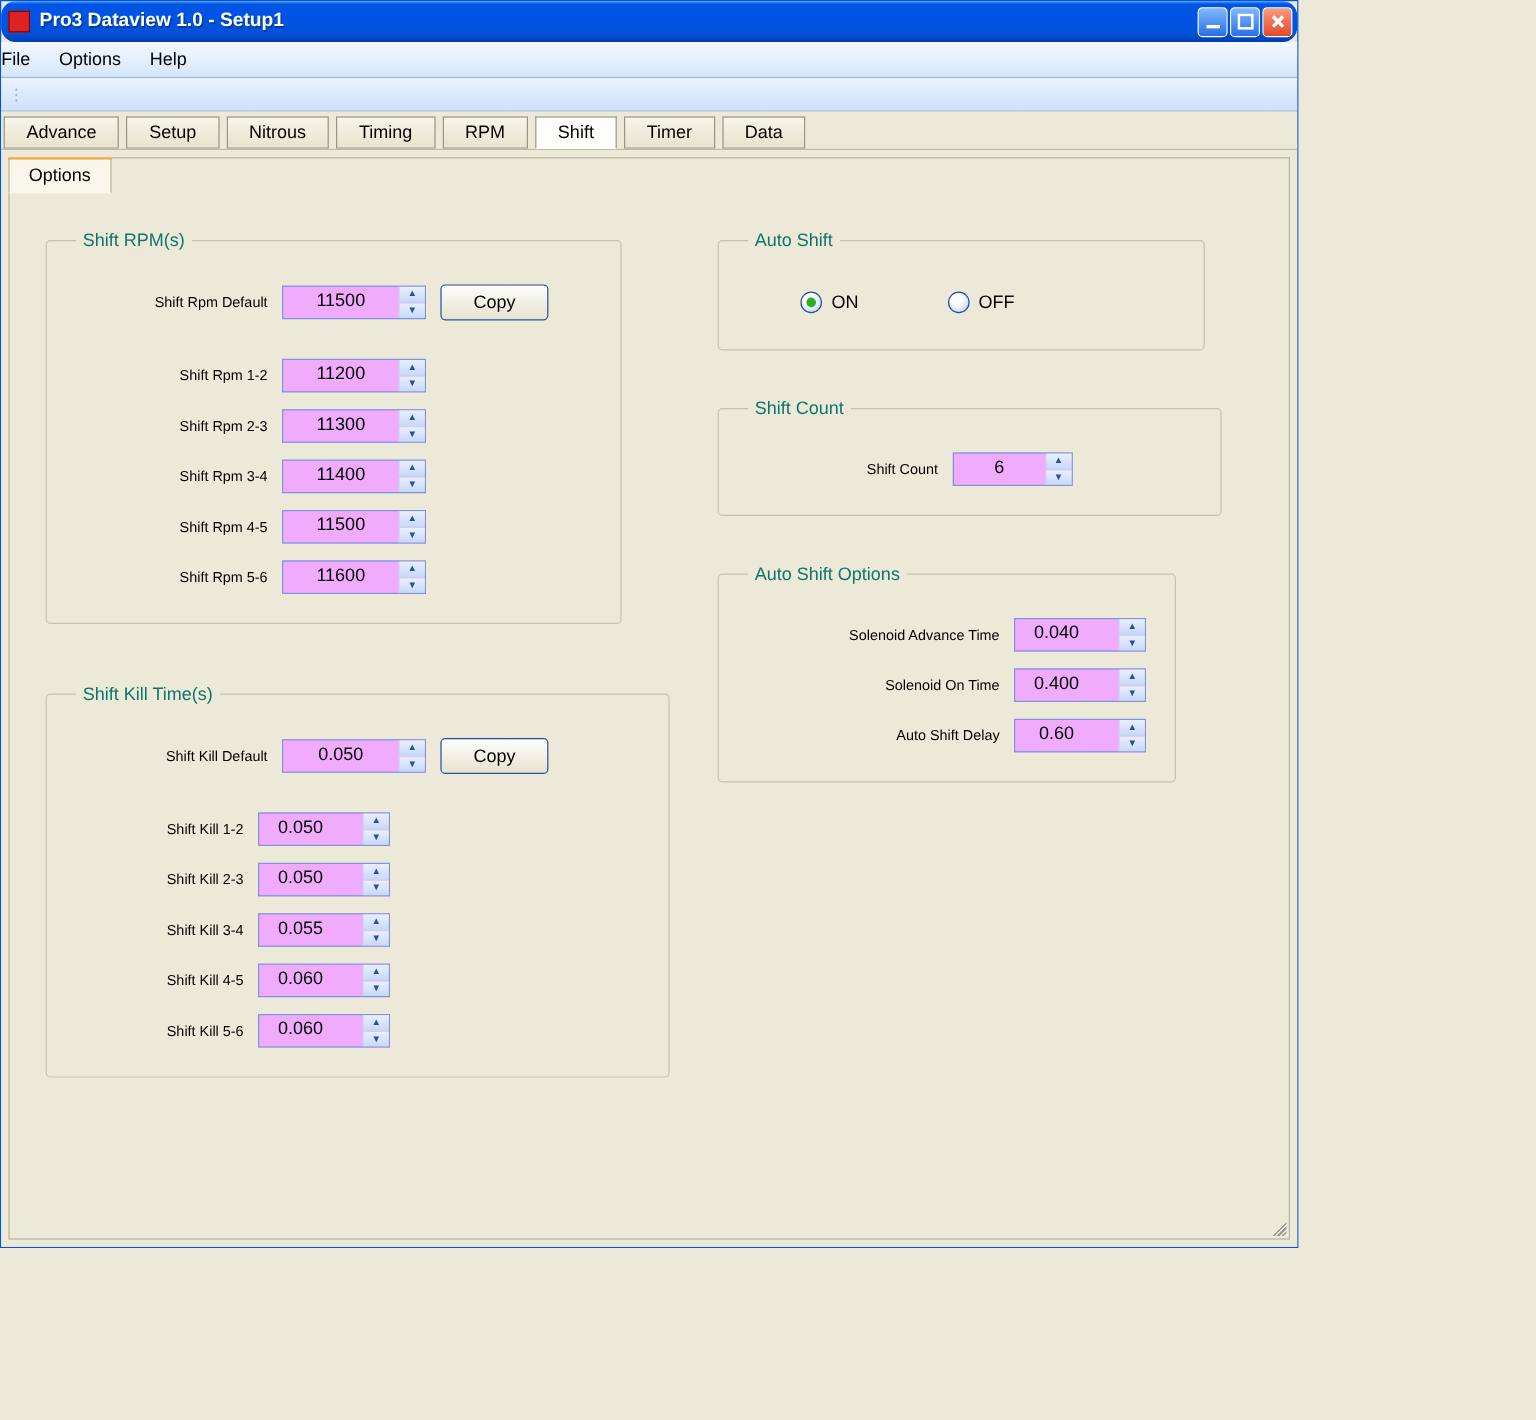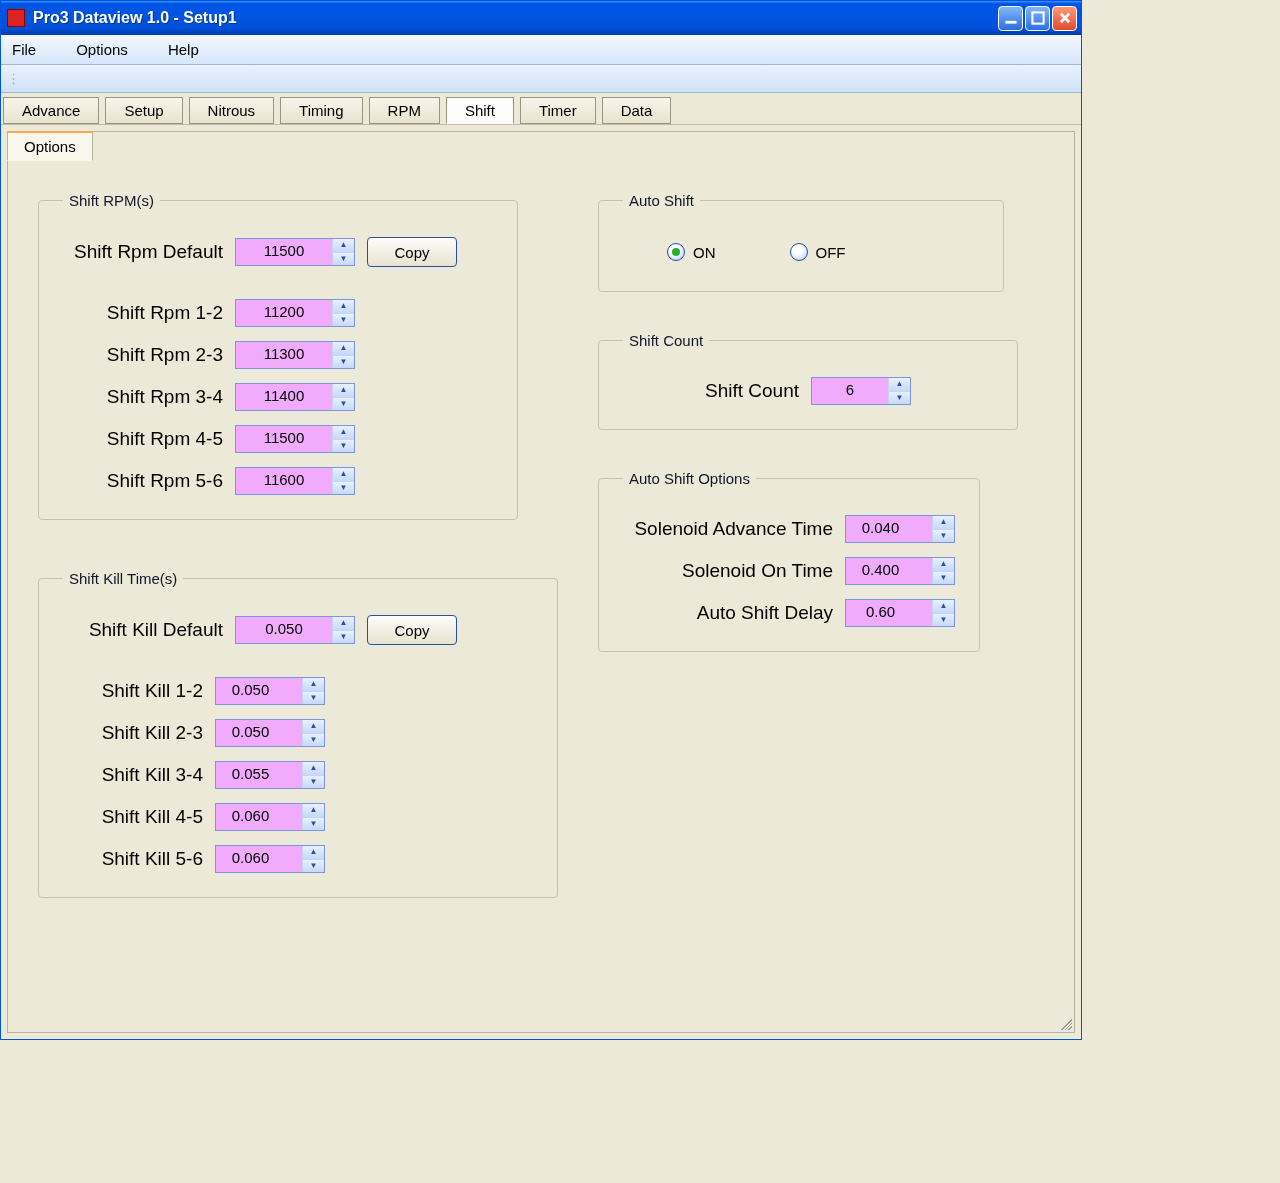--- a/index.html
+++ b/index.html
@@ -21,20 +21,21 @@
     display: flex;
     flex-direction: column;
   }
   .titlebar {
     height: 34px;
     background: linear-gradient(to bottom, #3a93ff 0%, #0054e3 8%, #0054e3 40%, #0050d8 80%, #003cb0 100%);
     display: flex;
     align-items: center;
     padding: 0 4px 0 6px;
     color: white;
+    border-radius: 12px;
   }
   .titlebar .app-icon {
     width: 18px; height: 18px;
     background: #d22;
     border: 1px solid #800;
     margin-right: 8px;
   }
   .titlebar .title {
     font-weight: bold;
     font-size: 16px;
@@ -52,22 +53,22 @@
   }
   .win-btn.min, .win-btn.max { background: linear-gradient(to bottom,#7fb7ff,#2a6fe0); }
   .win-btn.close { background: linear-gradient(to bottom,#ff9a7a,#e04a2a); }
   .win-btn svg { width:14px; height:14px; }
 
   .menubar {
     height: 30px;
     background: linear-gradient(to bottom, #f4f8ff, #d6e6fb);
     border-bottom: 1px solid #a0b8d8;
     display: flex; align-items: center;
-    padding-left: 11px;
-    gap: 40px;
+    padding-left: 0;
+    gap: 24px;
     font-size: 15px;
   }
   .menubar span { cursor: pointer; }
 
   .toolbar-strip {
     height: 28px;
     background: linear-gradient(to bottom, #eaf2ff, #cfe1f8);
     border-bottom: 1px solid #a0b8d8;
     padding-left: 6px;
     display:flex; align-items:center;
@@ -126,36 +127,36 @@
   .col { display: flex; flex-direction: column; gap: 50px; }
 
   fieldset.group {
     border: 1px solid #c6c2ae;
     border-radius: 4px;
     padding: 28px 24px 24px 24px;
     margin: 0;
     position: relative;
   }
   fieldset.group > legend {
-    color: #0f172a;
+    color: #0f766e;
     font-size: 15px;
     padding: 0 6px;
   }
 
   .row {
     display: flex;
     align-items: center;
     gap: 12px;
     margin-bottom: 14px;
     justify-content: flex-start;
   }
   .row .lbl {
     width: 160px;
     text-align: right;
-    font-size: 19px;
+    font-size: 12px;
   }
   .row.indent .lbl { width: 160px; }
 
   .spinner {
     display: inline-flex;
     border: 1px solid #7a96df;
     background: #f0abfc;
     height: 28px;
     width: 120px;
   }

